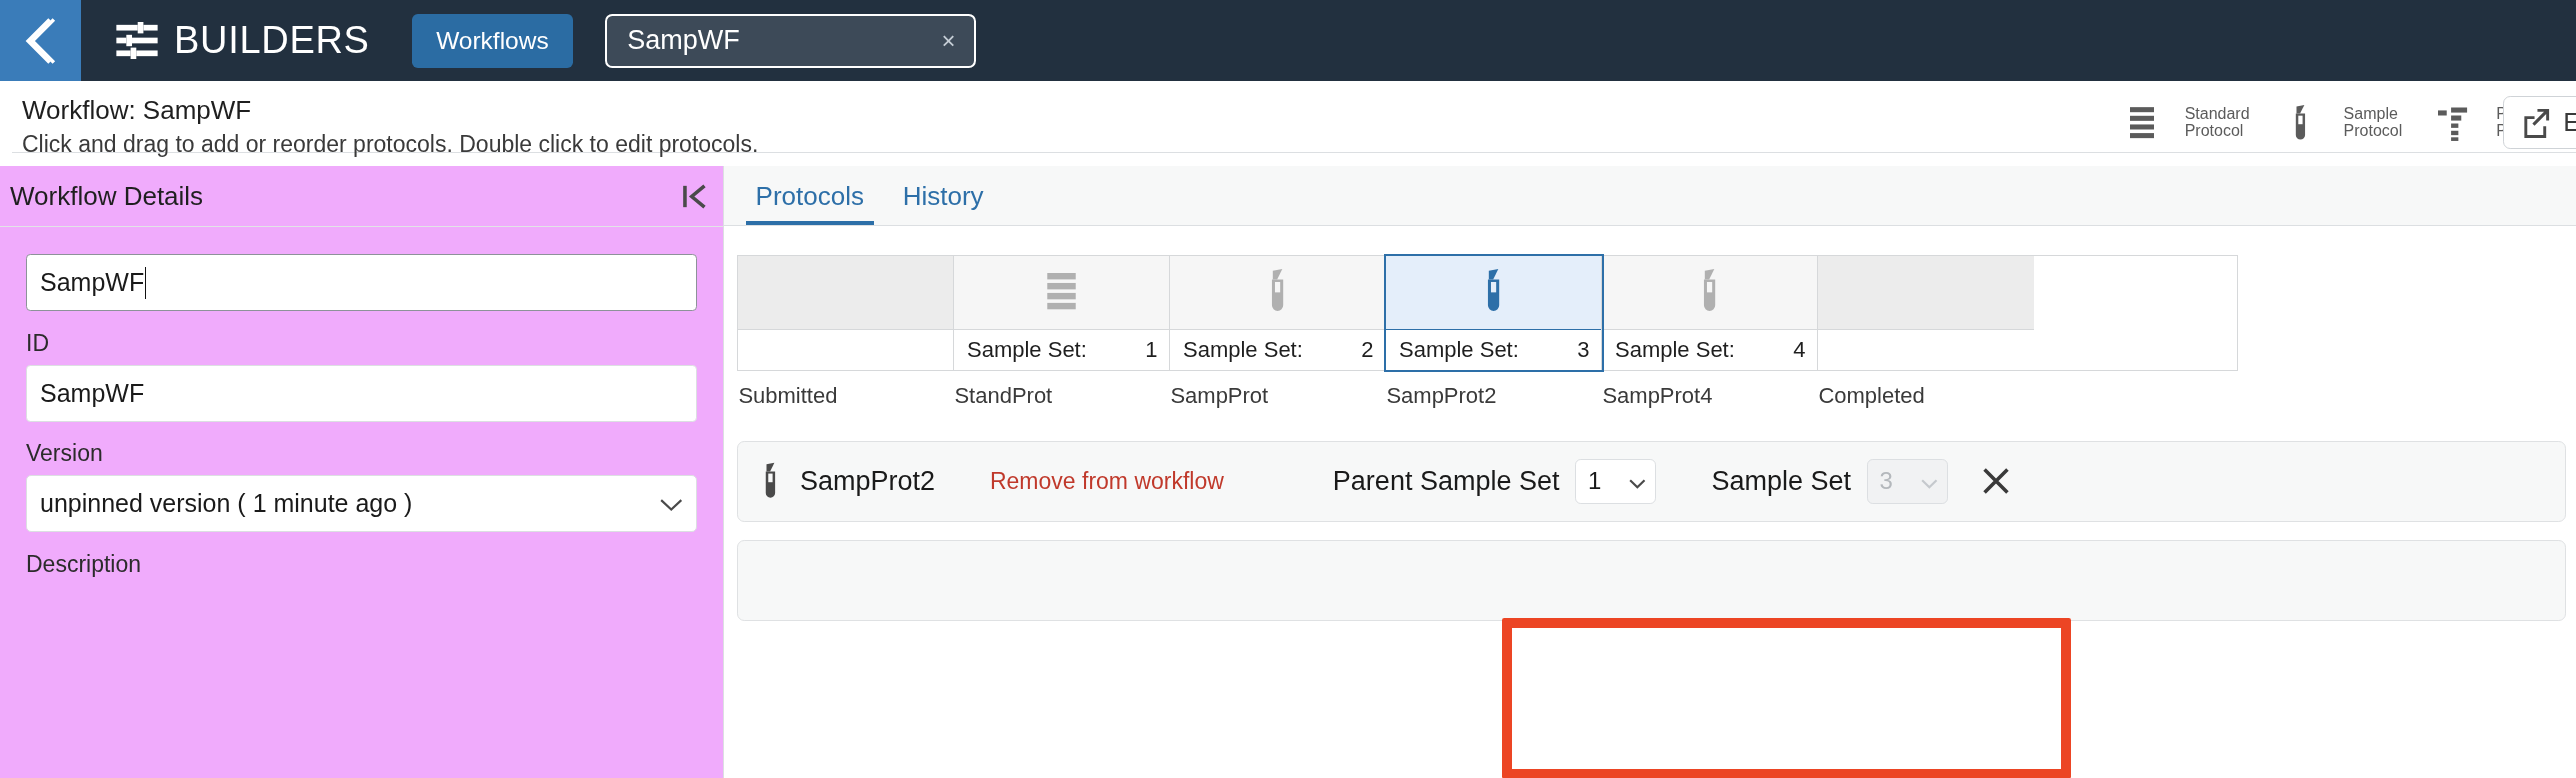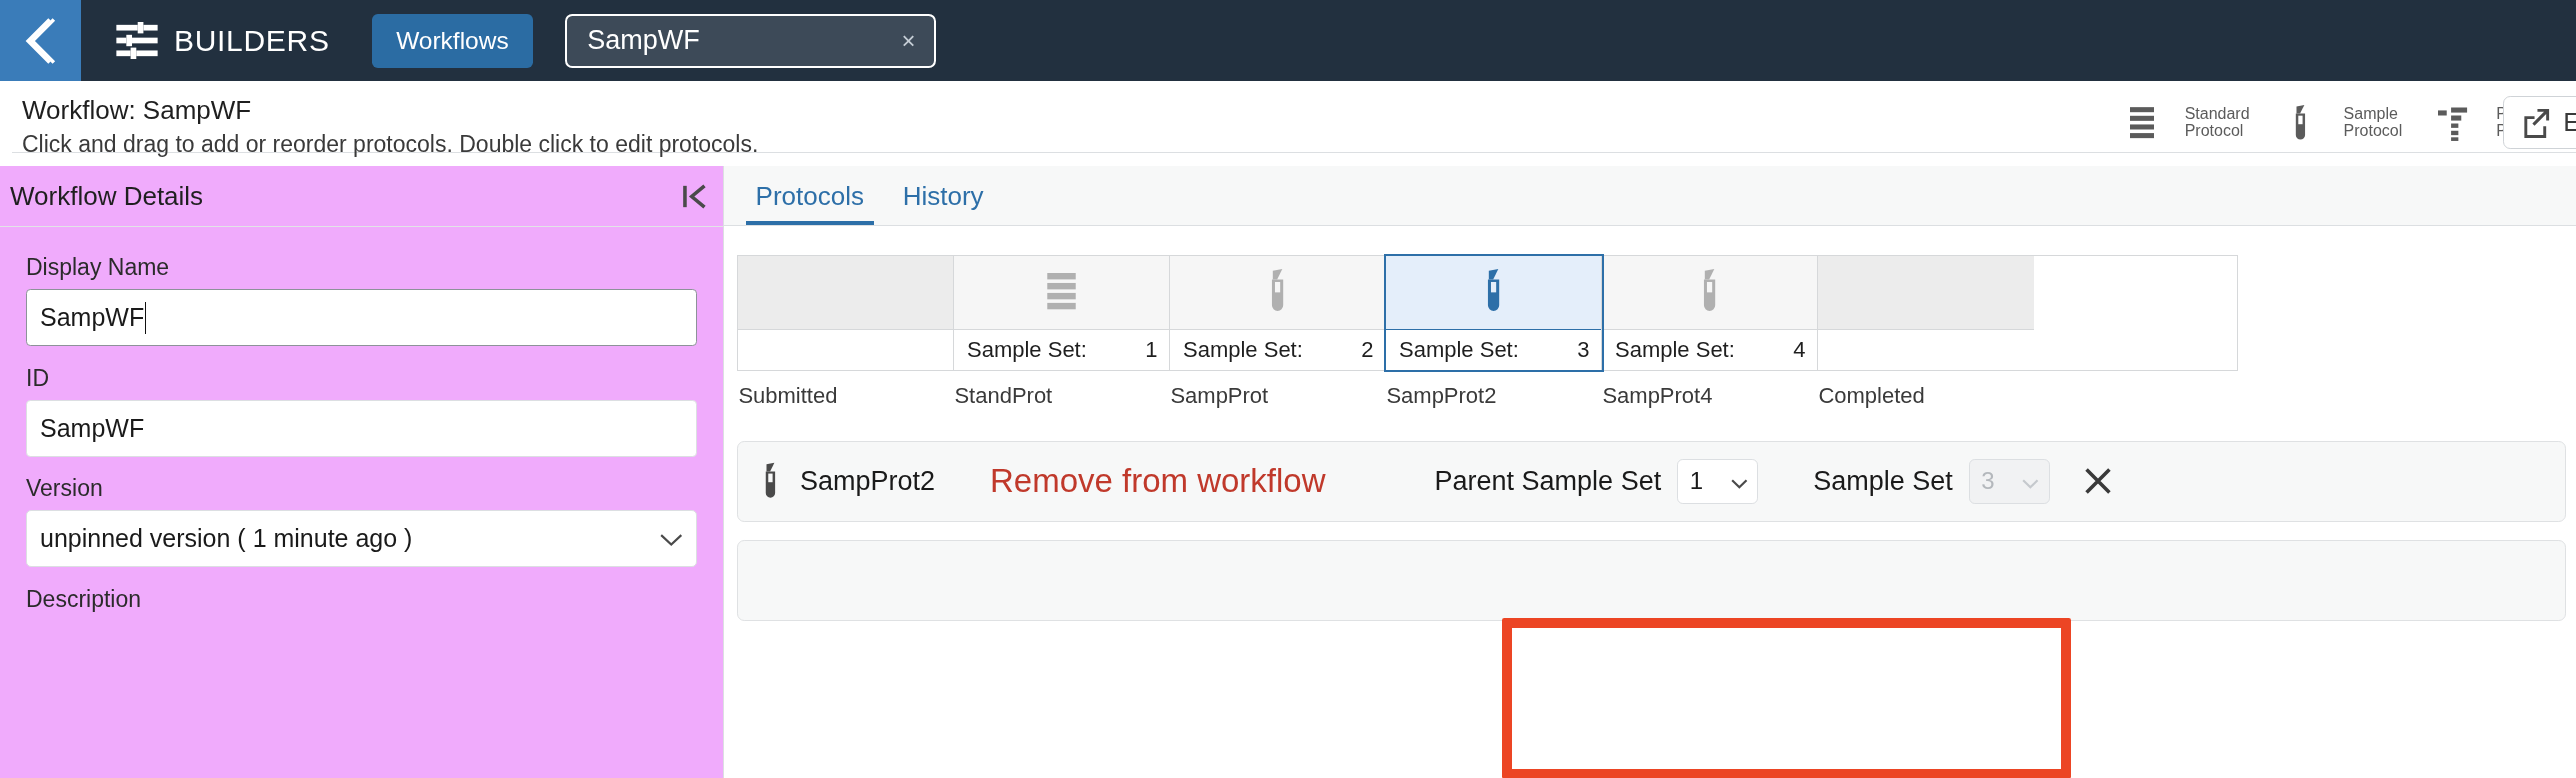--- a/index.html
+++ b/index.html
@@ -25,21 +25,21 @@
     cursor: pointer; flex: 0 0 auto;
   }
   #back-btn svg { display:block; }
 
   #builders-group {
     display: flex; align-items: center;
     margin-left: 35px; flex: 0 0 auto;
   }
   #sliders-icon { width: 42px; height: 37px; display:block; }
   #builders-label {
-    color: #ffffff; font-size: 30px; letter-spacing: 0.7px;
+    color: #ffffff; font-size: 38px; letter-spacing: 0.7px;
     margin-left: 16px; font-weight: 400; white-space: nowrap;
   }
 
   #workflows-tab {
     margin-left: 42px;
     background: #2b6ca3;
     color: #ffffff;
     font-size: 24.5px;
     padding: 13px 24.5px;
     border-radius: 5.8px;
@@ -248,21 +248,21 @@
     background: #f7f8f8;
     display: flex; align-items: center;
     width: 1829px;
     position: relative;
   }
   .proto-card .pc-icon { margin-left: 21.6px; display:flex; align-items:center; }
   .proto-card .pc-name {
     font-size: 27px; color: #1a1a1a; margin-left: 18.7px; white-space: nowrap;
   }
   .pc-remove {
-    font-size: 33px; color: #c0392b; margin-left: 55px;
+    font-size: 23px; color: #c0392b; margin-left: 55px;
     cursor: pointer; white-space: nowrap;
   }
   .pc-parent-label {
     font-size: 27px; color: #1a1a1a; margin-left: 109px; white-space: nowrap;
   }
   .mini-select {
     margin-left: 16px;
     width: 81px; height: 45px;
     border: 1.4px solid #dcdfe2; border-radius: 5.8px;
     background: #ffffff;
@@ -409,21 +409,20 @@
     <span id="sidebar-title">Workflow Details</span>
     <span>
       <svg id="collapse-icon" width="24.5" height="27" viewBox="0 0 34 38">
         <rect x="0" y="4" width="5" height="30" fill="#4a4a4a"></rect>
         <path d="M30 4 L12 19 L30 34" fill="none" stroke="#4a4a4a" stroke-width="5"></path>
       </svg>
     </span>
   </div>
 
   <div id="sidebar-body">
-    <div class="field-label">Display Name</div>
     <div class="field-input">
       <span>SampWF</span>
         <span class="caret"></span>
     </div>
 
     <div class="field-label">ID</div>
     <div class="field-input light">
       <span>SampWF</span>
     </div>
 

